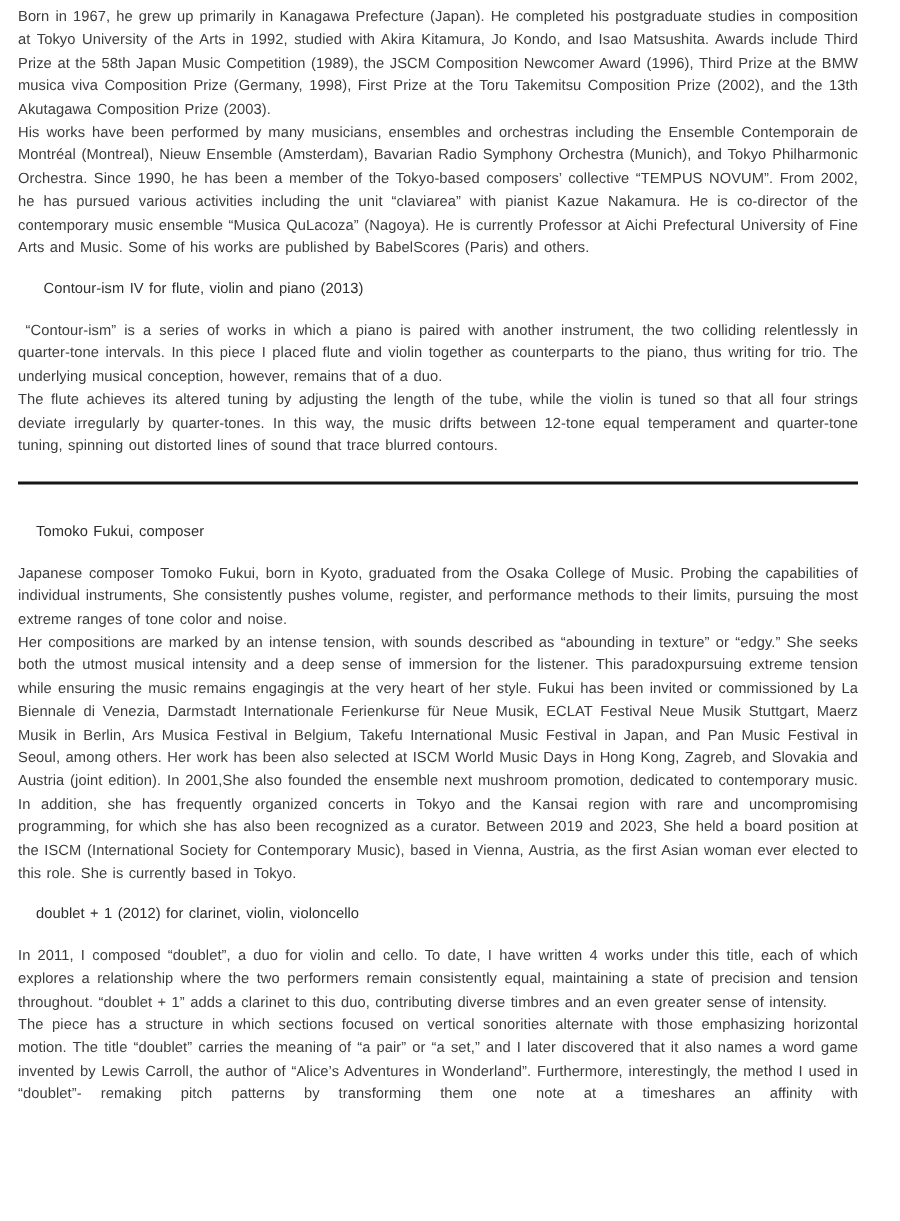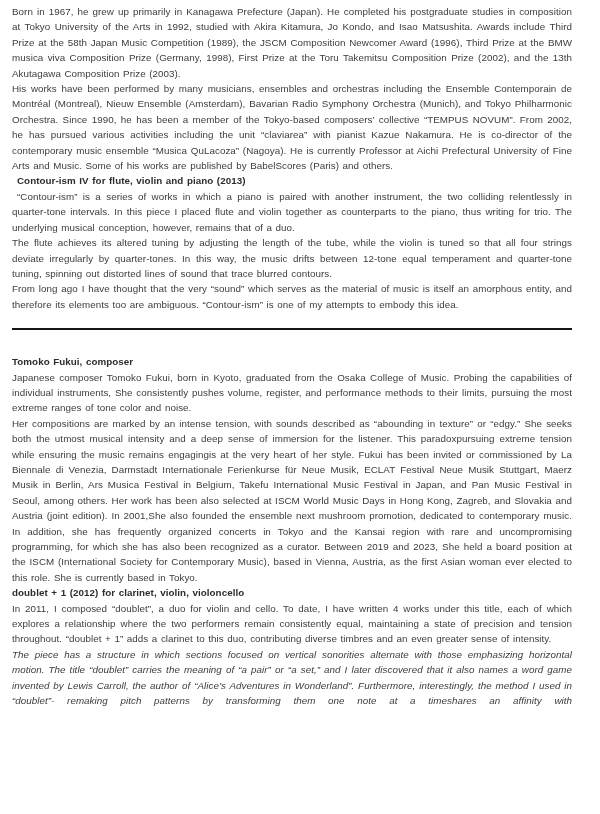--- a/index.html
+++ b/index.html
@@ -23,57 +23,56 @@
   .page p {
     margin: 0;
     font-size: 9.8px;
     line-height: 15.4px;
     color: #3c3c3c;
     text-align: justify;
     word-spacing: 0.8px;
     letter-spacing: 0.05px;
   }
   .page h3 {
-    margin: 0;
+    margin: 12px;
     font-size: 9.8px;
     line-height: 15.4px;
-    font-weight: 700;
+    font-weight: 400;
     color: #2d2d2d;
     word-spacing: 0.8px;
     letter-spacing: 0.05px;
   }
   .indent { text-indent: 5px; }
   .heading-gap { margin-top: 18px; }
   .heading-gap-lg { margin-top: 28px; }
   .link-line {
     text-align: left;
     cursor: pointer;
   }
   hr.section-divider {
     border: none;
     border-top: 2.5px solid #161616;
     margin: 16px 0 24px 0;
   }
-  .cutoff { text-align-last: justify; font-style: italic; }
+  .cutoff { text-align-last: justify; }
 </style>
 </head>
 <body>
 
 <div class="page">
 
   <section>
     <p>Born in 1967, he grew up primarily in Kanagawa Prefecture (Japan). He completed his postgraduate studies in composition at Tokyo University of the Arts in 1992, studied with Akira Kitamura, Jo Kondo, and Isao Matsushita. Awards include Third Prize at the 58th Japan Music Competition (1989), the JSCM Composition Newcomer Award (1996), Third Prize at the BMW musica viva Composition Prize (Germany, 1998), First Prize at the Toru Takemitsu Composition Prize (2002), and the 13th Akutagawa Composition Prize (2003).</p>
     <p>His works have been performed by many musicians, ensembles and orchestras including the Ensemble Contemporain de Montréal (Montreal), Nieuw Ensemble (Amsterdam), Bavarian Radio Symphony Orchestra (Munich), and Tokyo Philharmonic Orchestra. Since 1990, he has been a member of the Tokyo-based composers’ collective “TEMPUS NOVUM”. From 2002, he has pursued various activities including the unit “claviarea” with pianist Kazue Nakamura. He is co-director of the contemporary music ensemble “Musica QuLacoza” (Nagoya). He is currently Professor at Aichi Prefectural University of Fine Arts and Music. Some of his works are published by BabelScores (Paris) and others.</p>
   </section>
 
   <section>
     <h3 class="indent heading-gap">Contour-ism IV for flute, violin and piano (2013)</h3>
     <p class="indent">“Contour-ism” is a series of works in which a piano is paired with another instrument, the two colliding relentlessly in quarter-tone intervals. In this piece I placed flute and violin together as counterparts to the piano, thus writing for trio. The underlying musical conception, however, remains that of a duo.</p>
     <p>The flute achieves its altered tuning by adjusting the length of the tube, while the violin is tuned so that all four strings deviate irregularly by quarter-tones. In this way, the music drifts between 12-tone equal temperament and quarter-tone tuning, spinning out distorted lines of sound that trace blurred contours.</p>
-    <p>From long ago I have thought that the very “sound” which serves as the material of music is itself an amorphous entity, and therefore its elements too are ambiguous. “Contour-ism” is one of my attempts to embody this idea.</p>
   </section>
 
   <hr class="section-divider">
 
   <section>
     <h3>Tomoko Fukui, composer</h3>
     <p>Japanese composer Tomoko Fukui, born in Kyoto, graduated from the Osaka College of Music. Probing the capabilities of individual instruments, She consistently pushes volume, register, and performance methods to their limits, pursuing the most extreme ranges of tone color and noise.</p>
     <p>Her compositions are marked by an intense tension, with sounds described as “abounding in texture” or “edgy.” She seeks both the utmost musical intensity and a deep sense of immersion for the listener. This paradoxpursuing extreme tension while ensuring the music remains engagingis at the very heart of her style. Fukui has been invited or commissioned by La Biennale di Venezia, Darmstadt Internationale Ferienkurse für Neue Musik, ECLAT Festival Neue Musik Stuttgart, Maerz Musik in Berlin, Ars Musica Festival in Belgium, Takefu International Music Festival in Japan, and Pan Music Festival in Seoul, among others. Her work has been also selected at ISCM World Music Days in Hong Kong, Zagreb, and Slovakia and Austria (joint edition). In 2001,She also founded the ensemble next mushroom promotion, dedicated to contemporary music. In addition, she has frequently organized concerts in Tokyo and the Kansai region with rare and uncompromising programming, for which she has also been recognized as a curator. Between 2019 and 2023, She held a board position at the ISCM (International Society for Contemporary Music), based in Vienna, Austria, as the first Asian woman ever elected to this role. She is currently based in Tokyo.</p>
   </section>
 

